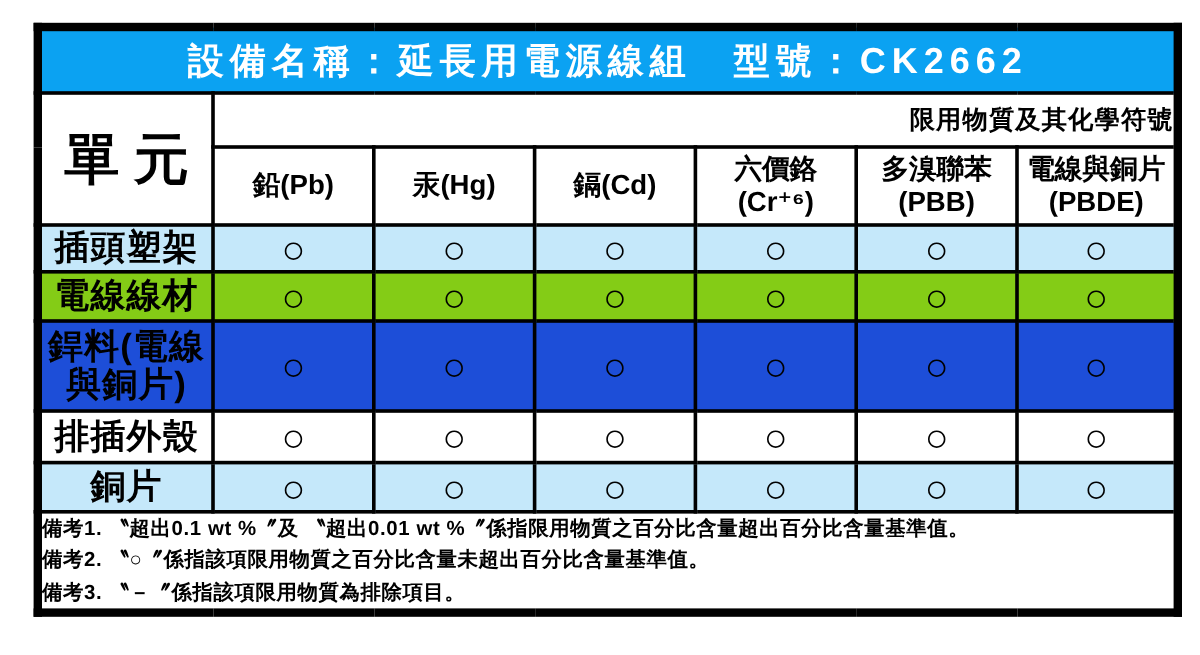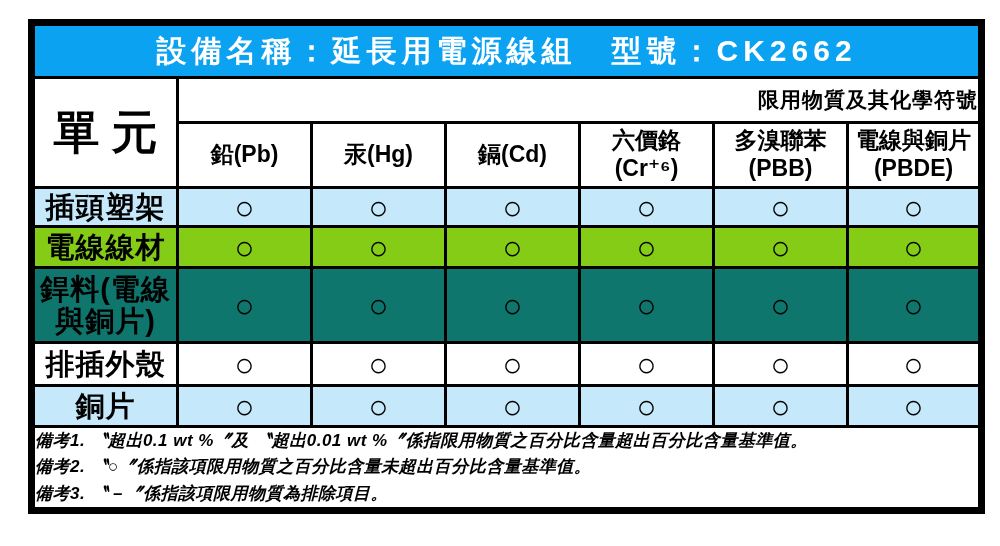--- a/index.html
+++ b/index.html
@@ -86,21 +86,20 @@
   tr.r3 td { height: 72px; }
   tr.r4 td { height: 40px; }
   tr.r5 td { height: 38px; }
   
   td.notes-cell {
     height: 76px;
     background: #ffffff;
     text-align: left;
     vertical-align: middle;
     padding: 6px 10px 6px 14px;
-    font-style: italic;
   }
   .note-line {
     font-size: 17px;
     font-weight: bold;
     line-height: 1.55;
     letter-spacing: 0.5px;
     white-space: nowrap;
   }
 </style>
 </head>
@@ -168,21 +167,21 @@
     <tr class="r2" style="background:#84cc16;">
       <td class="row-label">電線線材</td>
       <td class="mark-cell">○</td>
       <td class="mark-cell">○</td>
       <td class="mark-cell">○</td>
       <td class="mark-cell">○</td>
       <td class="mark-cell">○</td>
       <td class="mark-cell">○</td>
     </tr>
 
-    <tr class="r3" style="background:#0f766e;">
+    <tr class="r3" style="background:#1d4ed8;">
       <td class="row-label">銲料(電線與銅片)</td>
       <td class="mark-cell">○</td>
       <td class="mark-cell">○</td>
       <td class="mark-cell">○</td>
       <td class="mark-cell">○</td>
       <td class="mark-cell">○</td>
       <td class="mark-cell">○</td>
     </tr>
 
     <tr class="r4" style="background:#FFFFFF;">

